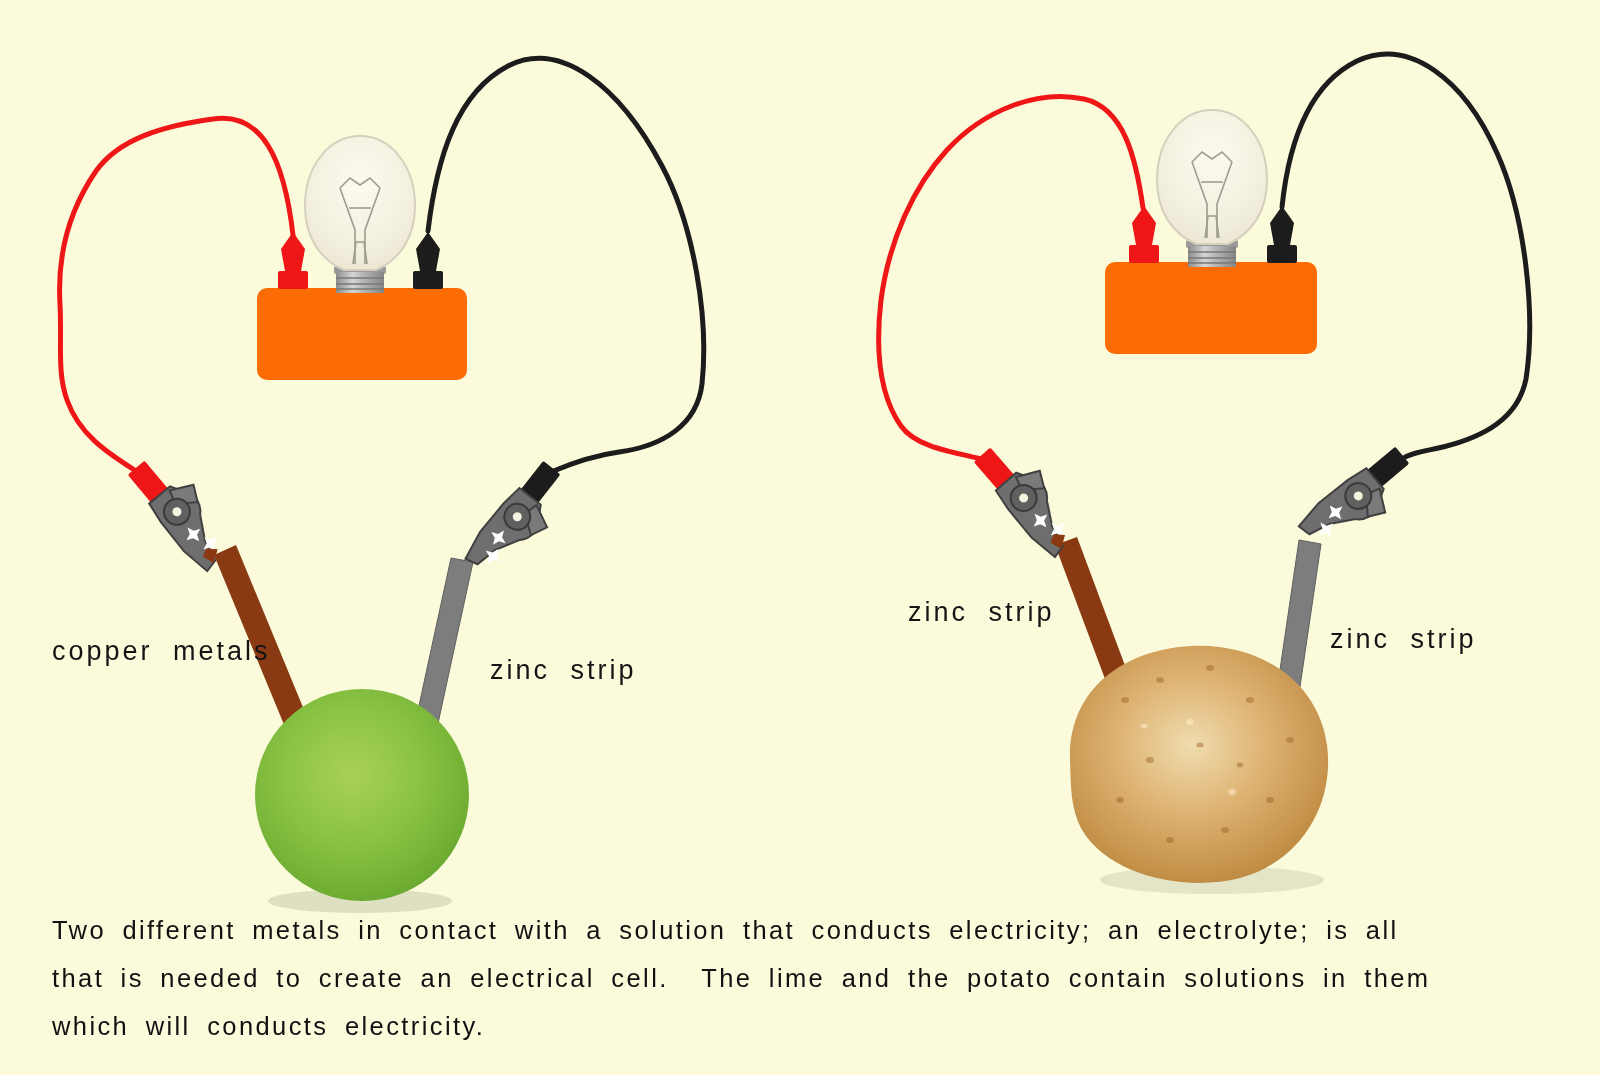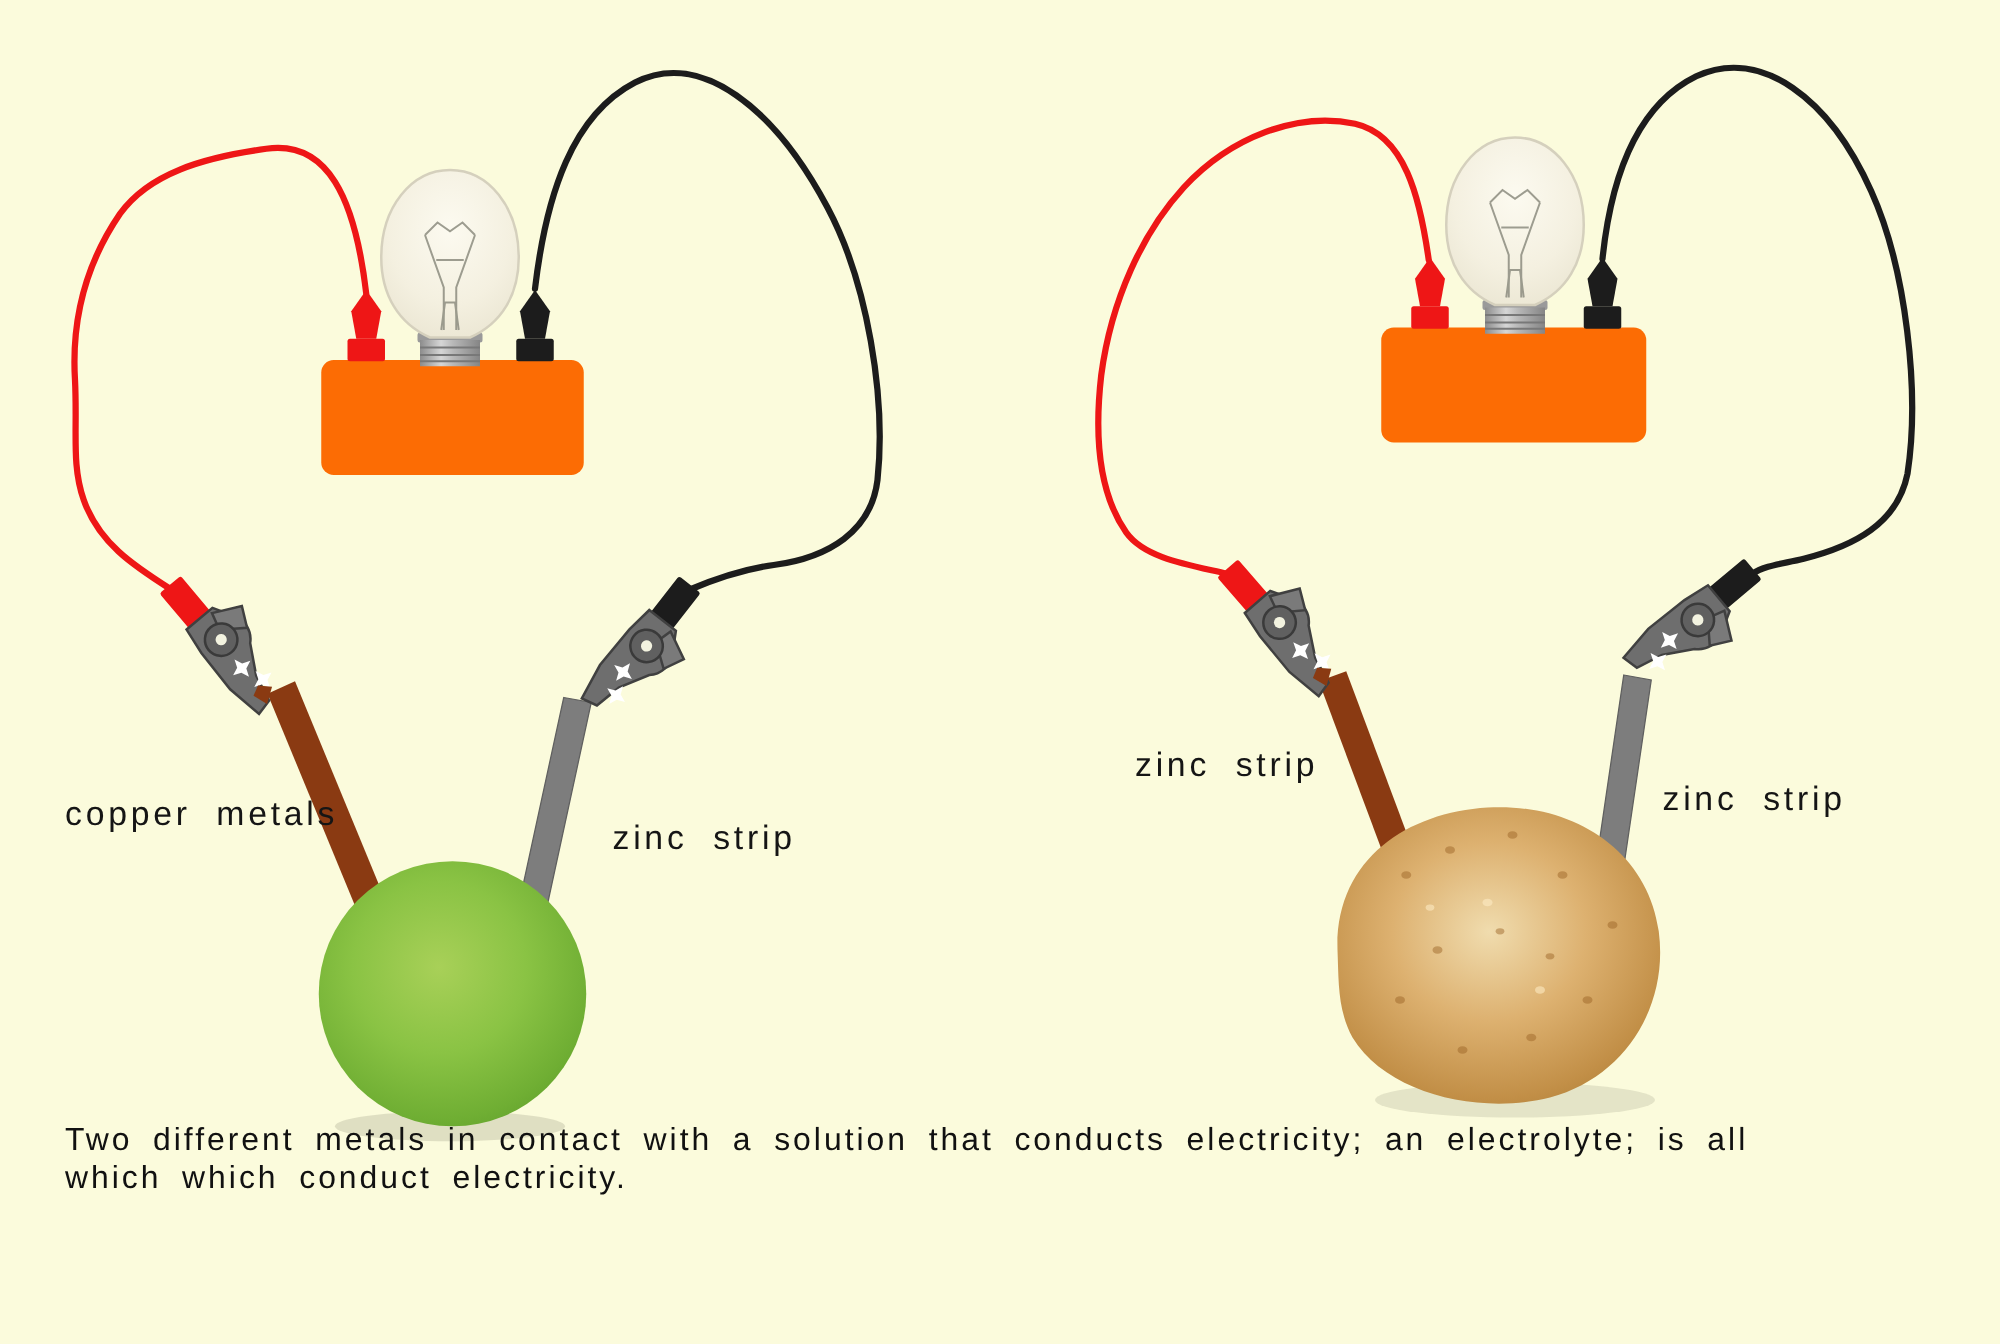--- a/index.html
+++ b/index.html
@@ -32,21 +32,21 @@
   }
   .caption{
     position:absolute;
     left:52px;top:897px;
     font-size:25.5px;
     line-height:30px;
     letter-spacing:2.4px;
     word-spacing:7px;
     color:#111;
   }
-  .caption div{white-space:pre;}
+  .caption div{white-space:pre;margin-top:18px;}
 </style>
 </head>
 <body>
 
 <div class="stage">
 
   <svg width="1600" height="1075" viewBox="0 0 1600 1075">
     <defs>
       <radialGradient id="glassGrad" cx="0.5" cy="0.35" r="0.75">
         <stop offset="0" stop-color="#fcfaf0"></stop>
@@ -172,16 +172,17 @@
   <div class="strip-label" style="left:52px;top:636px;">copper metals</div>
 
   <div class="strip-label" style="left:490px;top:655px;">zinc strip</div>
 
   <div class="strip-label" style="left:908px;top:597px;">zinc strip</div>
 
   <div class="strip-label" style="left:1330px;top:624px;">zinc strip</div>
 
   <div class="caption">
     <div>Two different metals in contact with a solution that conducts electricity; an electrolyte; is all</div>
-    <div>which which conduct electricity.</div>
+    <div>that is needed to create an electrical cell.  The lime and the potato contain solutions in them</div>
+    <div>which will conducts electricity.</div>
   </div>
 
 </div>
 
 </body></html>

